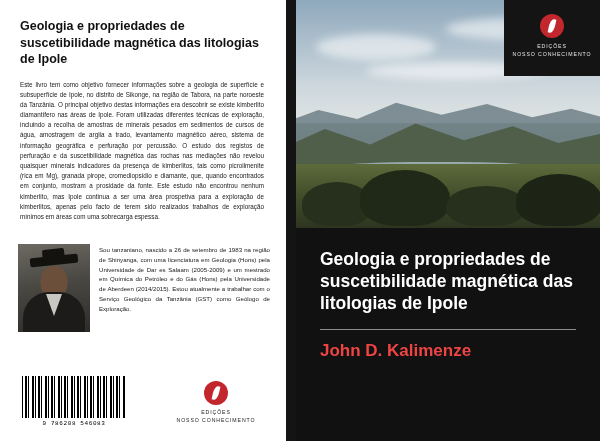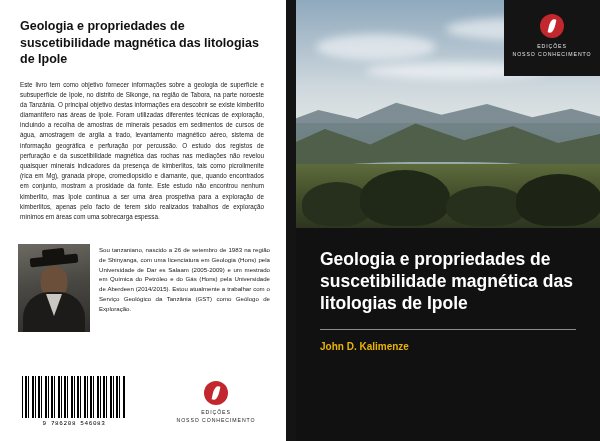--- a/index.html
+++ b/index.html
@@ -258,23 +258,23 @@
     margin: 0 0 11px 0;
   }
   .front-sub {
     font-size: 9px;
     line-height: 1.5;
     color: #e8e8e8;
     font-style: italic;
     margin: 0 0 28px 0;
   }
   .front-author {
-    font-size: 10px;
+    font-size: 17px;
     font-weight: bold;
-    color: #eab308;
+    color: #ef4444;
     margin: 0;
   }
 
   
   .front-emblem {
     position: absolute;
     right: 0; top: 0;
     width: 96px; height: 76px;
     background: #141414;
     display: flex;

